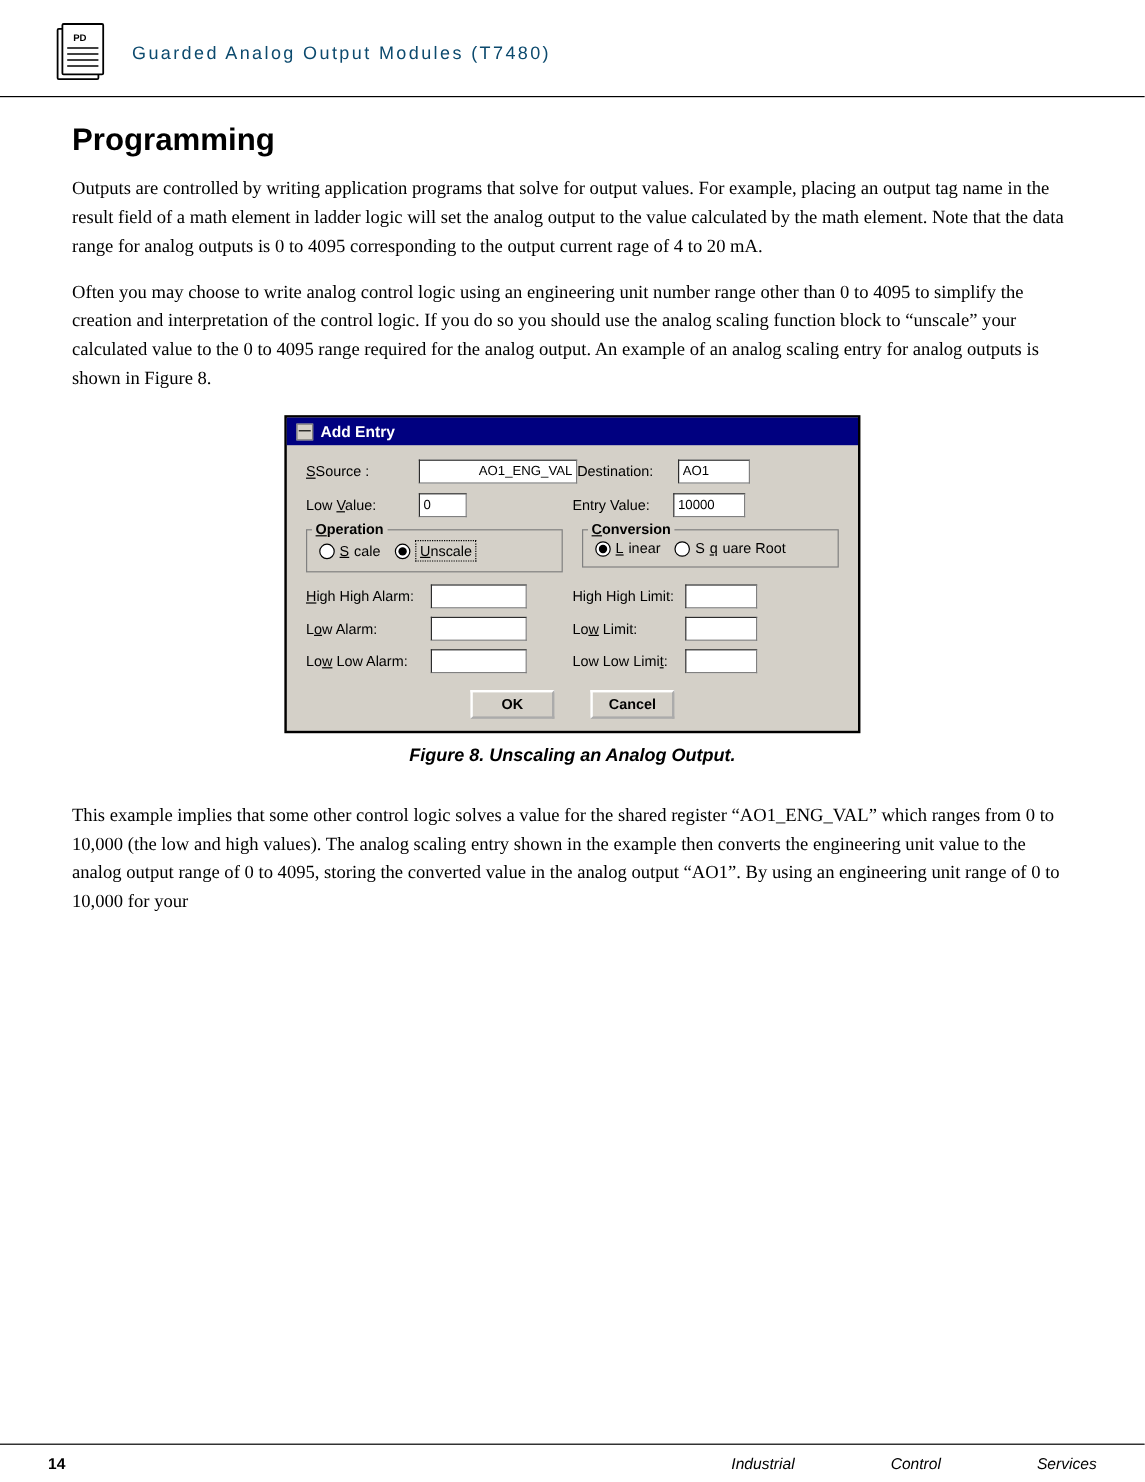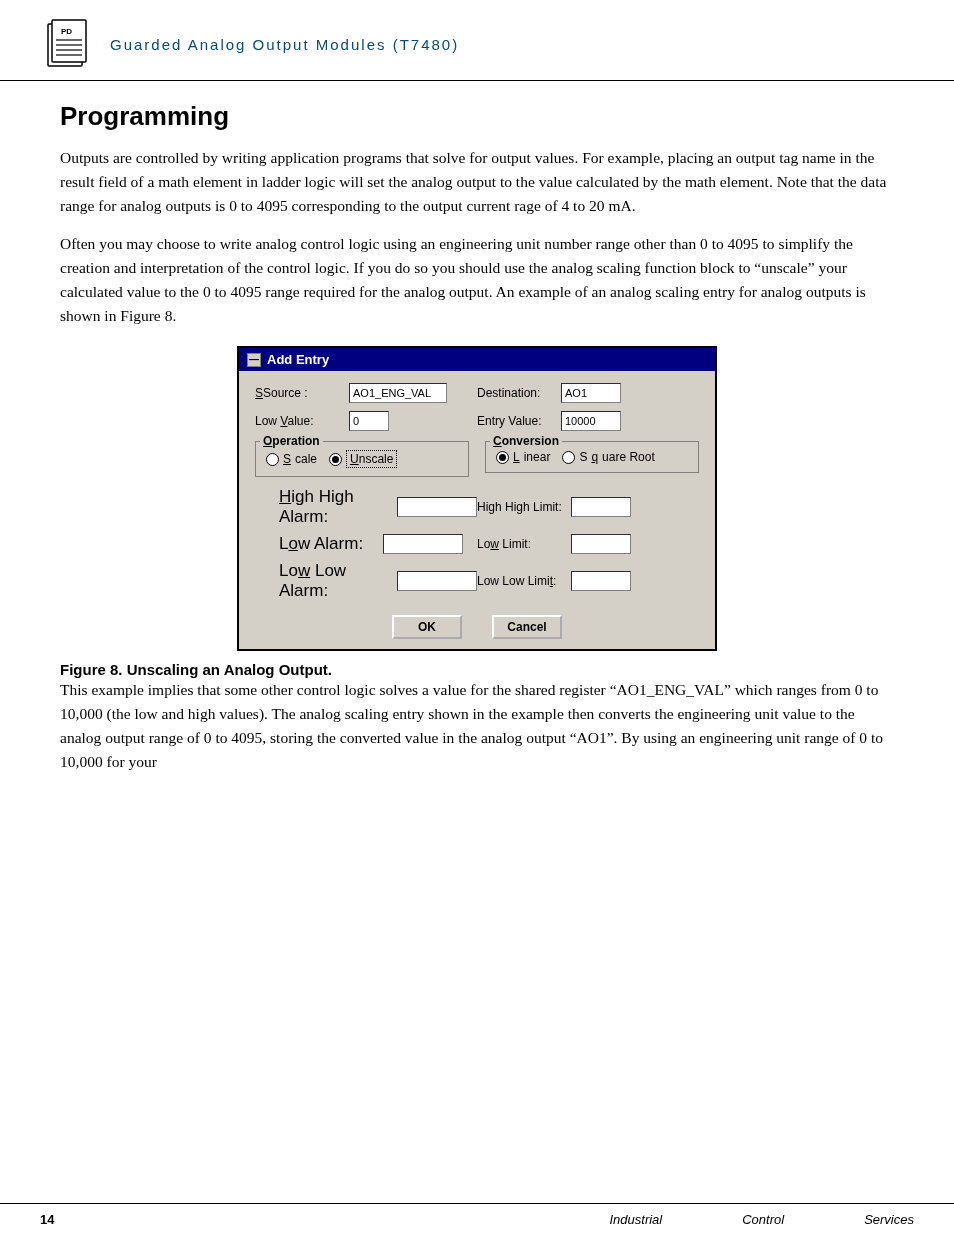--- a/index.html
+++ b/index.html
@@ -120,21 +120,22 @@
     .form-input {
       border: 1px inset #808080;
       background: #ffffff;
       height: 20px;
       font-family: Arial, sans-serif;
       font-size: 11px;
       padding: 1px 3px;
       outline: none;
     }
     .form-input-wide {
-      width: 98px;
+      width: 132px;
+      text-align: right;
     }
     .form-input-small {
       width: 60px;
     }
     .form-input-medium {
       width: 80px;
     }
     .form-input-xsmall {
       width: 40px;
     }
@@ -197,24 +198,23 @@
       display: flex;
       align-items: center;
       margin-bottom: 7px;
     }
     .alarm-half {
       flex: 1;
       display: flex;
       align-items: center;
     }
     .alarm-label {
-      font-size: 17px;
+      font-size: 12px;
       min-width: 100px;
       margin-right: 4px;
-      margin-left: 24px;
     }
     .alarm-label-right {
       font-size: 12px;
       min-width: 90px;
       margin-right: 4px;
     }
 
     
     .button-row {
       display: flex;
@@ -228,25 +228,27 @@
       font-weight: bold;
       width: 70px;
       height: 24px;
       background: #d4d0c8;
       border: 2px outset #ffffff;
       cursor: pointer;
     }
 
     
     .figure-caption {
+      text-align: center;
       font-size: 15px;
       font-weight: bold;
       margin-top: 8px;
-      margin-bottom: 0;
+      margin-bottom: 30px;
       font-family: Arial, Helvetica, sans-serif;
+      font-style: italic;
     }
 
     
     .footer {
       position: absolute;
       bottom: 0;
       left: 0;
       right: 0;
       border-top: 1px solid #000;
       display: flex;

